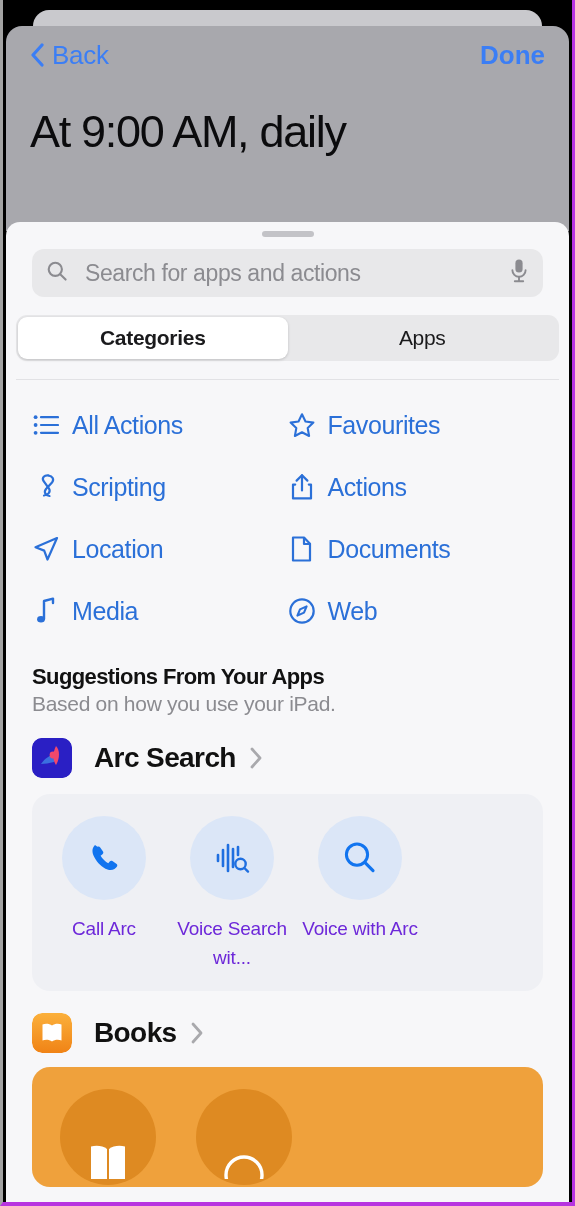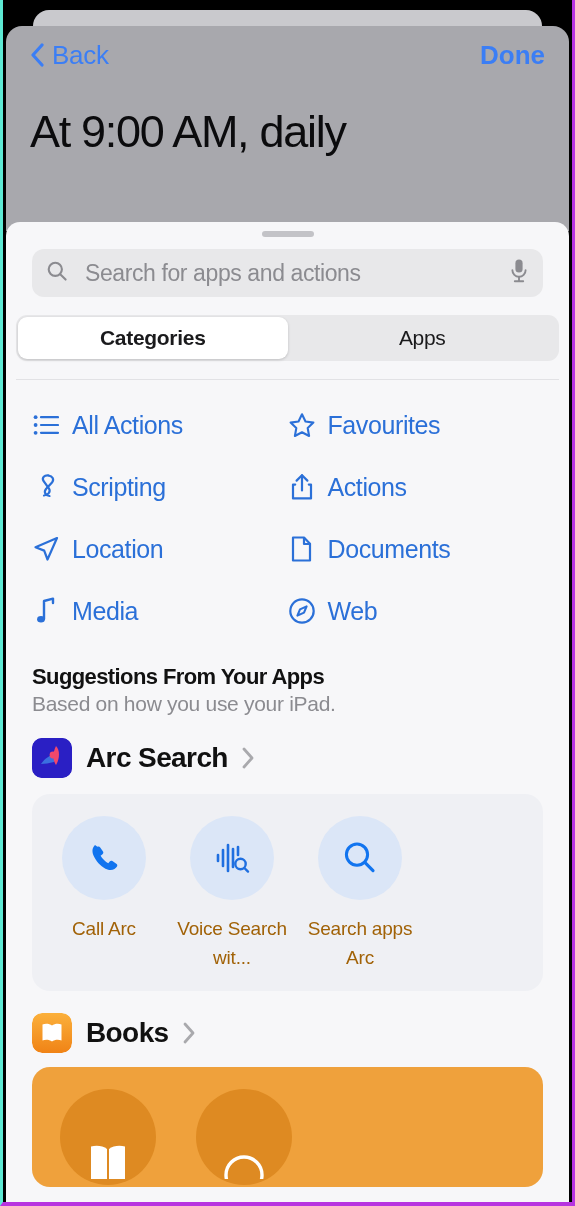--- a/index.html
+++ b/index.html
@@ -6,21 +6,21 @@
   html, body {
     width: 575px; height: 1206px;
     background: #000;
     font-family: "Liberation Sans", sans-serif;
     overflow: hidden;
   }
   #frame {
     position: relative;
     width: 575px; height: 1206px;
     background: #000;
-    border-left: 3px solid #5eead4;
+    border-left: 3px solid #a3a3a3;
     border-right: 3px solid #b734e0;
     border-bottom: 4px solid #b734e0;
     overflow: hidden;
   }
 
   
   .sheet-back {
     position: absolute;
     left: 30px; right: 30px; top: 10px;
     height: 60px;
@@ -164,20 +164,21 @@
   .app-icon {
     width: 40px; height: 40px;
     border-radius: 10px;
     flex: none;
     position: relative;
     overflow: hidden;
   }
   .app-name {
     font-size: 28px; font-weight: 700; color: #111;
     letter-spacing: -0.6px;
+    margin-left: 8px;
   }
   .chev-right { width: 13px; height: 22px; display:block; }
 
   .tile-card {
     margin: 16px 26px 0;
     background: #eff0f4;
     border-radius: 18px;
     display: flex;
     padding: 22px 8px 18px;
   }
@@ -187,21 +188,21 @@
   }
   .tile-circle {
     width: 84px; height: 84px;
     border-radius: 50%;
     background: #dbe6f7;
     display: flex; align-items: center; justify-content: center;
   }
   .tile-label {
     margin-top: 14px;
     font-size: 19px;
-    color: #a16207;
+    color: #6d28d9;
     text-align: center;
     line-height: 1.55;
     letter-spacing: -0.2px;
   }
 
   
   .books-card {
     margin: 14px 26px 0;
     background: #efa13c;
     border-radius: 18px;
@@ -407,21 +408,21 @@
         </span>
         <span class="tile-label">Voice Search wit...</span>
       </div>
       <div class="tile">
         <span class="tile-circle">
           <svg width="40" height="40" viewBox="0 0 40 40">
               <circle cx="17" cy="16.6" r="10.6" fill="none" stroke="#1174ef" stroke-width="3"></circle>
               <line x1="24.8" y1="24.4" x2="33" y2="32.6" stroke="#1174ef" stroke-width="3.2" stroke-linecap="round"></line>
             </svg>
         </span>
-        <span class="tile-label">Search apps Arc</span>
+        <span class="tile-label">Voice with Arc</span>
       </div>
     </div>
 
     <div class="app-row">
       <span class="app-icon">
         <svg width="40" height="40" viewBox="0 0 40 40">
           <defs>
               <linearGradient id="bg1" x1="0" y1="0" x2="0" y2="1">
                 <stop offset="0" stop-color="#fbb03b"></stop>
                 <stop offset="1" stop-color="#f08316"></stop>

